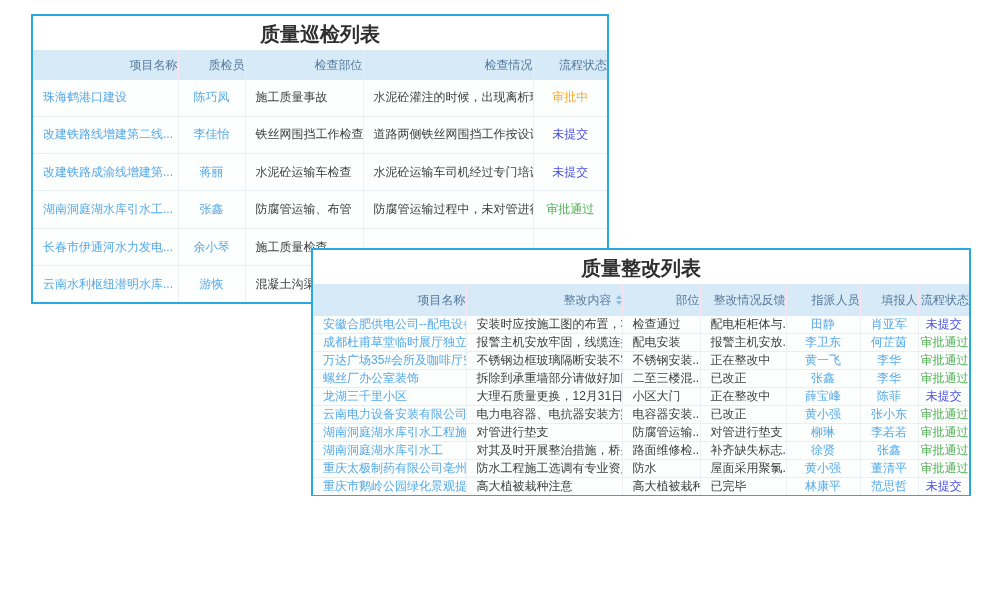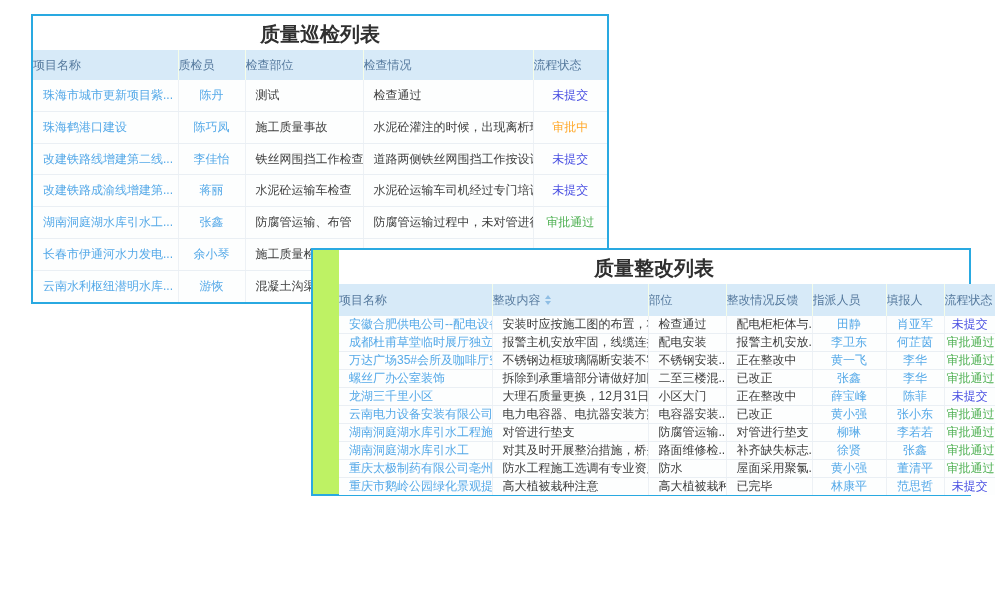--- a/index.html
+++ b/index.html
@@ -2,36 +2,36 @@
 <html><head>
 <meta charset="utf-8">
 <style>
   * { margin:0; padding:0; box-sizing:border-box; }
   html,body { width:1000px; height:600px; background:#ffffff; overflow:hidden; }
   body { position:relative; font-family:"Liberation Sans","DejaVu Sans",sans-serif; }
 
   .panel {
     position:absolute;
     border:2px solid #29A9E1;
-    background:#bef264;
+    background:#ec4899;
   }
   #inspection-panel  { left:31px;  top:14px;  width:578px; height:290px; }
-  #rectification-panel { left:311px; top:248px; width:660px; height:248px;padding-left:26px; }
+  #rectification-panel { left:311px; top:248px; width:660px; height:248px; }
 
   .panel-title {
     height:34px; line-height:36px;
     text-align:center; font-size:20px; font-weight:bold; color:#2f2f2f;
     background:#ffffff; white-space:nowrap; overflow:hidden;
   }
 
   table { width:100%; height:calc(100% - 34px); border-collapse:collapse; table-layout:fixed; }
 
   th {
     background:#D7EAF8; color:#567A9E; font-size:12px; font-weight:normal;
-    text-align:left; white-space:nowrap; overflow:hidden;
+    text-align:right; white-space:nowrap; overflow:hidden;
     border-right:1px solid rgba(255,255,255,0.85);
   }
   th:last-child { border-right:none; }
   #inspection-panel thead tr { height:30px; }
   #rectification-panel thead tr { height:32px; }
 
   td {
     font-size:12px; color:#3E3E3E; background:#fdfefe;
     padding:0 10px; white-space:nowrap; overflow:hidden;
     border-bottom:1px solid #EAEff4; border-right:1px solid #EDF1F5;
@@ -67,27 +67,20 @@
     <thead>
       <tr>
         <th>项目名称</th>
         <th>质检员</th>
         <th>检查部位</th>
         <th>检查情况</th>
         <th>流程状态</th>
       </tr>
     </thead>
     <tbody>
-      <tr>
-        <td class="link">珠海市城市更新项目紫...</td>
-        <td class="c link">陈丹</td>
-        <td>测试</td>
-        <td>检查通过</td>
-        <td class="status-cell st-unsub">未提交</td>
-      </tr>
       <tr>
         <td class="link">珠海鹤港口建设</td>
         <td class="c link">陈巧凤</td>
         <td>施工质量事故</td>
         <td>水泥砼灌注的时候，出现离析现象</td>
         <td class="status-cell st-pending">审批中</td>
       </tr>
       <tr>
         <td class="link">改建铁路线增建第二线...</td>
         <td class="c link">李佳怡</td>

